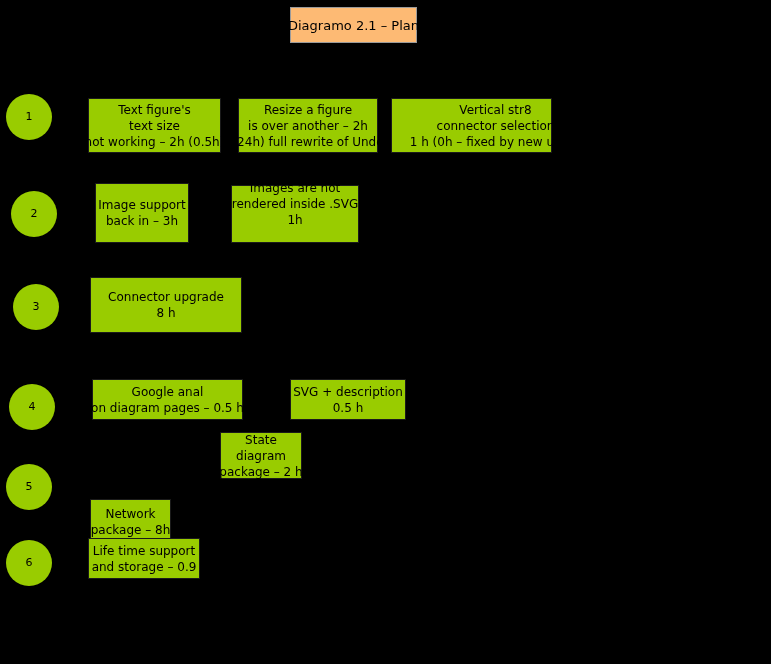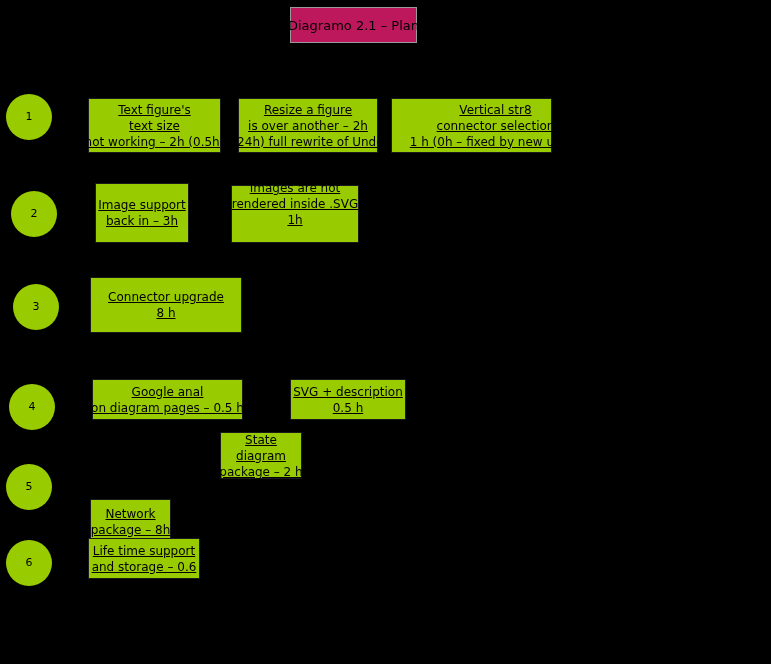--- a/index.html
+++ b/index.html
@@ -23,21 +23,21 @@
     background: #000000;
   }
 
   
   .title-box {
     position: absolute;
     left: 290px;
     top: 7px;
     width: 127px;
     height: 36px;
-    background: #be185d;
+    background: #fdba74;
     border: 1px solid #9a9a9a;
     box-sizing: border-box;
     display: flex;
     align-items: center;
     justify-content: center;
   }
   .title-box .title-text {
     color: #000000;
     font-size: 13px;
     line-height: 15px;
@@ -71,21 +71,20 @@
     display: flex;
     align-items: center;
     justify-content: center;
   }
   .task-text {
     color: #000000;
     font-size: 12px;
     line-height: 16px;
     text-align: center;
     white-space: pre;
-    text-decoration: underline;
   }
   
   .overflow-x .task-text {
     white-space: pre;
     width: max-content;
   }
   .task-box.overflow-x {
     overflow: visible;
   }
   
@@ -177,16 +176,16 @@
 diagram
 package – 2 h</span>
   </div>
 
   <div class="circle" style="left:6px; top:540px;">
     <span class="circle-label">6</span>
   </div>
 
   <div class="task-box" style="left:88px; top:538px; width:112px; height:41px;">
     <span class="task-text">Life time support
-and storage – 0.6</span>
+and storage – 0.9</span>
   </div>
 
 </div>
 
 </body></html>

